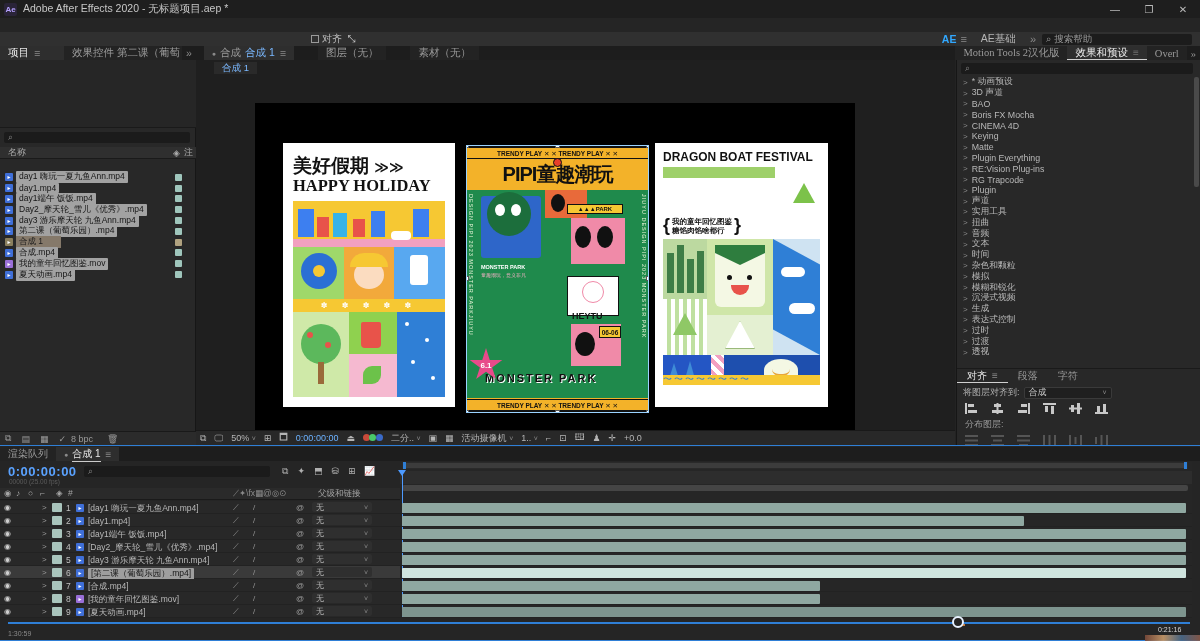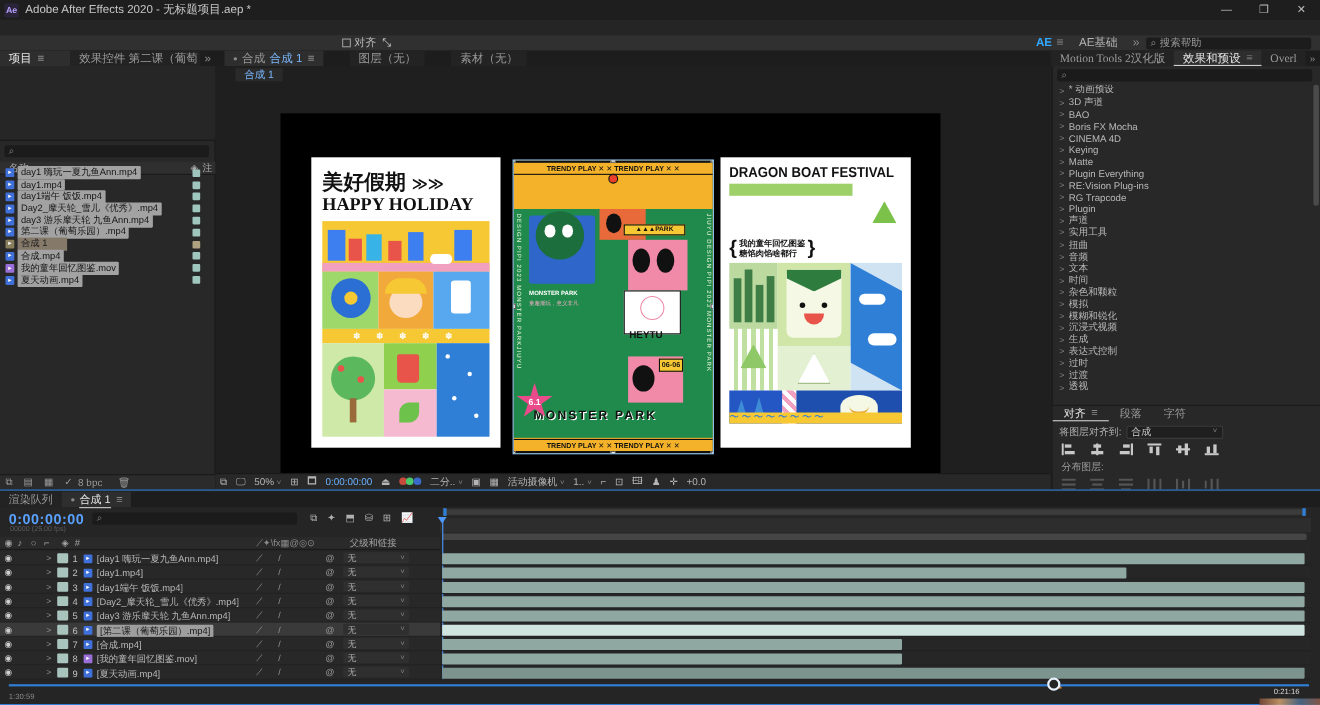--- a/index.html
+++ b/index.html
@@ -38,21 +38,21 @@
   .ptab .hamb{margin-left:5px;color:#8a8a8a;}
   .comp-name-blue{color:#7ab8ff;margin-left:4px;}
   .tab-more{color:#8a8a8a;padding:0 4px;display:flex;align-items:center;}
   
   .project{position:absolute;left:0;top:60px;width:196px;height:385px;background:#282828;border-right:1px solid #161616;}
   .proj-preview{position:absolute;left:0;top:0;width:196px;height:68px;background:#262626;border-bottom:1px solid #1a1a1a;}
   .proj-search{position:absolute;left:4px;top:72px;width:186px;height:11px;background:#1b1b1b;border-radius:2px;
                color:#8a8a8a;font-size:9px;display:flex;align-items:center;padding:0 4px;}
   .proj-header{position:absolute;left:0;top:87px;width:196px;height:12px;background:#2f2f2f;border-bottom:1px solid #1a1a1a;
                font-size:9px;color:#aaa;display:flex;align-items:center;}
-  .proj-rows{position:absolute;left:0;top:92px;width:196px;height:120px;}
+  .proj-rows{position:absolute;left:0;top:112px;width:196px;height:120px;}
   .prow{height:10.8px;display:flex;align-items:center;font-size:8.5px;color:#bbb;position:relative;}
   .prow .ficon{width:8px;height:8px;border-radius:1px;background:#3f6fd8;color:#fff;font-size:6px;line-height:8px;
                text-align:center;margin:0 3px 0 5px;flex:0 0 8px;}
   .prow.t-mov .ficon{background:#9a6fd8;}
   .prow.t-comp .ficon{background:#8a7f5d;}
   .prow .pname{white-space:nowrap;overflow:hidden;max-width:140px;}
   .prow.selected .pname{background:#a2a2a2;color:#151515;padding:0 3px;border-radius:1px;}
   .prow.t-comp .pname{background:#85796a;color:#1c1c1c;padding:0 18px 0 3px;}
   .prow .tagbox{position:absolute;right:14px;width:7px;height:7px;background:#9fc6bc;border-radius:1px;}
   .prow.t-comp .tagbox{background:#b0a280;}
@@ -373,38 +373,39 @@
             <div class="pp" style="left:8px;top:10px;width:4px;height:4px;border-radius:50%;background:#fff;"></div>
             <div class="pp" style="left:28px;top:26px;width:4px;height:4px;border-radius:50%;background:#fff;"></div>
             <div class="pp" style="left:14px;top:48px;width:4px;height:4px;border-radius:50%;background:#fff;"></div>
             <div class="pp" style="left:34px;top:64px;width:4px;height:4px;border-radius:50%;background:#fff;"></div>
           </div>
         </div>
       </div>
 
       <div class="poster" style="left:212px;top:43px;width:181px;height:266px;background:#f3b229;outline:1px solid #9ad2ff;">
         <div class="pp" style="left:0;top:0;width:181px;height:13px;border-top:2px solid #111;border-bottom:1px solid #111;font-size:6.5px;font-weight:bold;color:#111;text-align:center;line-height:11px;white-space:nowrap;">TRENDY PLAY ✕ ✕ TRENDY PLAY ✕ ✕</div>
+        <div class="pp" style="left:0;top:15px;width:181px;text-align:center;font-size:20px;font-weight:900;color:#111;letter-spacing:-1px;">PIPI童趣潮玩</div>
         <div class="pp" style="left:86px;top:12px;width:9px;height:9px;border-radius:50%;background:#e8402a;border:1px solid #111;"></div>
         <div class="pp" style="left:0;top:44px;width:181px;height:208px;background:#1f8a4c;">
           <div class="pp" style="left:1px;top:4px;height:198px;writing-mode:vertical-rl;font-size:5.5px;color:#eaf6d8;letter-spacing:1px;">DESIGN PIPI 2023 MONSTER PARKJIUYU</div>
           <div class="pp" style="right:1px;top:4px;height:198px;writing-mode:vertical-rl;font-size:5.5px;color:#eaf6d8;letter-spacing:1px;">JIUYU DESIGN PIPI 2023 MONSTER PARK</div>
           <div class="pp" style="left:14px;top:6px;width:60px;height:62px;background:#2e66c9;border-radius:3px;"></div>
           <div class="pp" style="left:20px;top:2px;width:44px;height:44px;background:#1c6e3c;border-radius:50%;">
             <div class="pp" style="left:8px;top:12px;width:10px;height:12px;background:#fff;border-radius:50%;"></div>
             <div class="pp" style="left:24px;top:12px;width:10px;height:12px;background:#fff;border-radius:50%;"></div>
           </div>
           <div class="pp" style="left:78px;top:0px;width:42px;height:28px;background:#e86a3a;">
             <div class="pp" style="left:6px;top:4px;width:14px;height:18px;background:#111;border-radius:50%;"></div>
           </div>
           <div class="pp" style="left:100px;top:14px;width:56px;height:10px;background:#f6c833;border:1px solid #111;font-size:6px;font-weight:bold;color:#111;text-align:center;line-height:9px;">▲▲▲PARK</div>
           <div class="pp" style="left:104px;top:28px;width:54px;height:46px;background:#f08aa8;">
             <div class="pp" style="left:4px;top:8px;width:16px;height:22px;background:#111;border-radius:50%;"></div>
             <div class="pp" style="left:26px;top:8px;width:16px;height:22px;background:#111;border-radius:50%;"></div>
           </div>
-          <div class="pp" style="left:100px;top:74px;width:52px;height:40px;background:#fff;border:1px solid #111;">
+          <div class="pp" style="left:100px;top:86px;width:52px;height:40px;background:#fff;border:1px solid #111;">
             <div class="pp" style="left:14px;top:4px;width:22px;height:22px;background:#fff;border:1px solid #f08aa8;border-radius:50%;"></div>
             <div class="pp" style="left:4px;top:34px;font-size:9px;font-weight:900;color:#111;">HEYTU</div>
           </div>
           <div class="pp" style="left:14px;top:74px;font-size:5.5px;color:#fff;font-weight:bold;">MONSTER PARK</div>
           <div class="pp" style="left:14px;top:82px;font-size:5px;color:#f2b0c4;">童趣潮玩，意义非凡</div>
           <div class="pp" style="left:104px;top:134px;width:50px;height:42px;background:#f08aa8;">
             <div class="pp" style="left:4px;top:8px;width:20px;height:24px;background:#111;border-radius:50%;"></div>
             <div class="pp" style="left:28px;top:2px;width:22px;height:12px;background:#f6c833;border:1px solid #111;font-size:6.5px;font-weight:900;color:#111;text-align:center;line-height:11px;">06-06</div>
           </div>
           <div class="pp" style="left:18px;top:182px;width:150px;font-size:11px;font-weight:900;color:#111;letter-spacing:2px;text-shadow:1px 1px 0 #fff;">MONSTER PARK</div>

